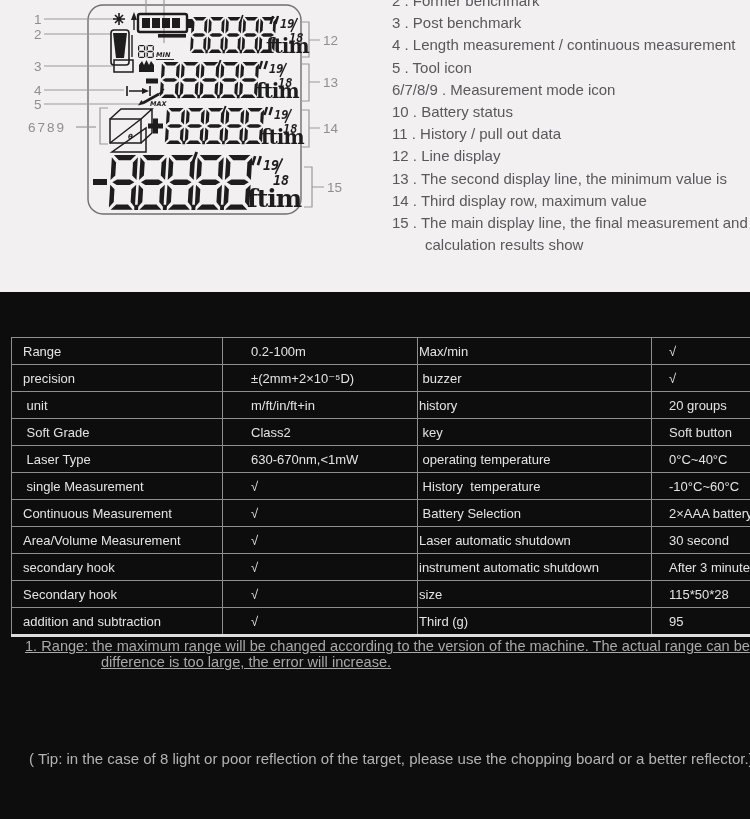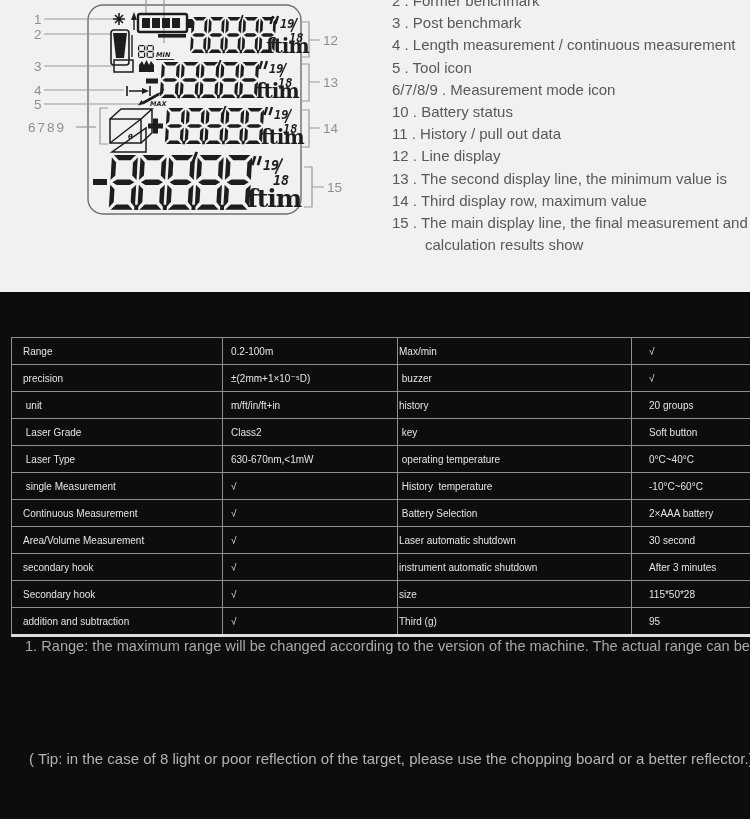--- a/index.html
+++ b/index.html
@@ -9,29 +9,29 @@
   
   .top{position:absolute;left:0;top:0;width:750px;height:292px;background:#f3f0f1;overflow:hidden;}
   .lcd-wrap{position:absolute;left:0;top:0;width:390px;height:240px;}
   .legend{position:absolute;left:392px;top:-10px;width:364px;color:#58585a;font-size:15px;line-height:22.2px;}
   .legend-item{padding-left:33px;text-indent:-33px;}
 
   
   .black{position:absolute;left:0;top:292px;width:750px;height:527px;background:#0d0d0d;}
   table.spec{position:absolute;left:11px;top:45px;border-collapse:collapse;table-layout:fixed;
              width:732px;background:#0d0d0d;border:1px solid #919191;border-bottom:3px solid #dedede;}
-  table.spec td{border:1px solid #8f8f8f;height:24px;font-size:10px;color:#e4e4e4;
+  table.spec td{border:1px solid #8f8f8f;height:24px;font-size:13px;color:#e4e4e4;
                 white-space:pre;overflow:hidden;vertical-align:middle;}
   td.c1{width:198px;padding-left:11px;}
-  td.c2{width:165px;padding-left:8px;}
+  td.c2{width:165px;padding-left:28px;}
   td.c3{width:231px;padding-left:1px;}
   td.c4{width:134px;padding-left:17px;}
 
   .notes{position:absolute;left:25px;top:346px;width:722px;color:#a9a9a9;font-size:14.6px;line-height:16.3px;}
-  .note-line{white-space:nowrap;}
+  .note-line{white-space:nowrap;text-decoration:underline;}
   .ind1{padding-left:63px;}
   .ind2{padding-left:76px;}
   .tip{position:absolute;left:29px;top:458px;width:720px;color:#b3b3b3;font-size:15px;white-space:nowrap;}
 
   
   .co{font-family:"Liberation Sans",sans-serif;fill:#8f8f8f;font-size:13.5px;}
   .tiny{font-family:"DejaVu Sans","Liberation Sans",sans-serif;fill:#1d1d1d;font-weight:bold;font-style:italic;}
   .fr{font-family:"DejaVu Sans Mono","Liberation Mono",monospace;fill:#1d1d1d;font-weight:bold;font-style:italic;font-size:12px;}
   .ftim{font-family:"DejaVu Serif","Liberation Serif",serif;fill:#1d1d1d;font-weight:bold;letter-spacing:-1px;}
 </style>
@@ -215,32 +215,32 @@
     <table class="spec">
       <tbody>
         <tr>
           <td class="c1">Range</td>
           <td class="c2">0.2-100m</td>
           <td class="c3">Max/min</td>
           <td class="c4">√</td>
         </tr>
         <tr>
           <td class="c1">precision</td>
-          <td class="c2">±(2mm+1×10⁻⁵D)</td>
+          <td class="c2">±(2mm+2×10⁻⁵D)</td>
           <td class="c3"> buzzer</td>
           <td class="c4">√</td>
         </tr>
         <tr>
           <td class="c1"> unit</td>
           <td class="c2">m/ft/in/ft+in</td>
           <td class="c3">history</td>
           <td class="c4">20 groups</td>
         </tr>
         <tr>
-          <td class="c1"> Laser Grade</td>
+          <td class="c1"> Soft Grade</td>
           <td class="c2">Class2</td>
           <td class="c3"> key</td>
           <td class="c4">Soft button</td>
         </tr>
         <tr>
           <td class="c1"> Laser Type</td>
           <td class="c2">630-670nm,&lt;1mW</td>
           <td class="c3"> operating temperature</td>
           <td class="c4">0°C~40°C</td>
         </tr>
@@ -278,17 +278,18 @@
           <td class="c1">addition and subtraction</td>
           <td class="c2">√</td>
           <td class="c3">Third (g)</td>
           <td class="c4">95</td>
         </tr>
       </tbody>
     </table>
 
     <div class="notes">
       <div class="note-line">1. Range: the maximum range will be changed according to the version of the machine. The actual range can be</div>
+      <div class="note-line ind2">difference is too large, the error will increase.</div>
     </div>
 
     <div class="tip">( Tip: in the case of 8 light or poor reflection of the target, please use the chopping board or a better reflector.)</div>
   </section>
 </div>
 
 </body></html>

